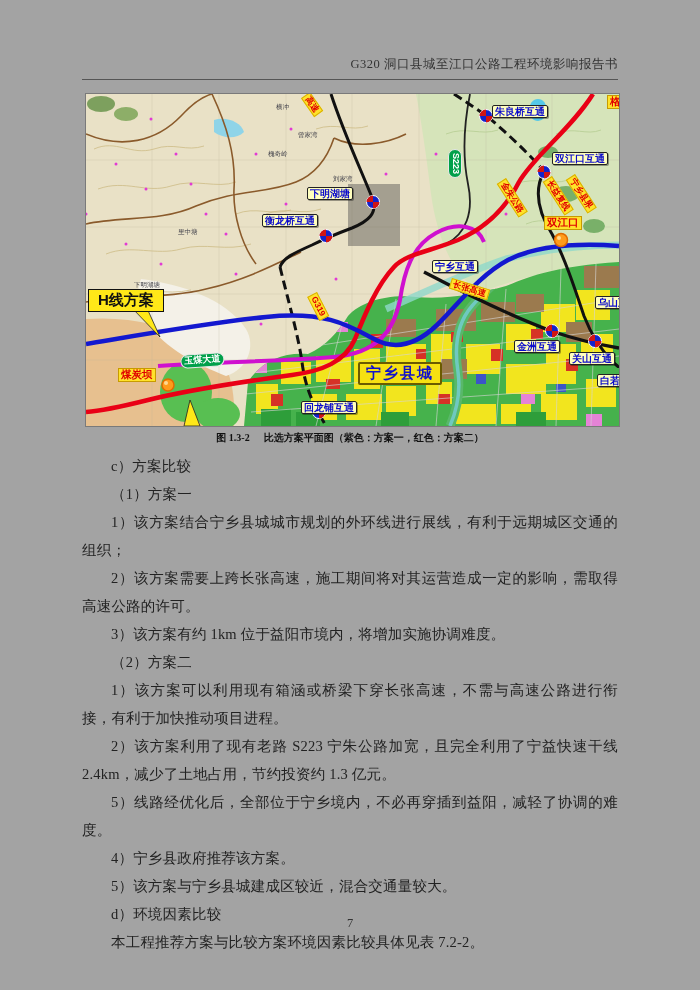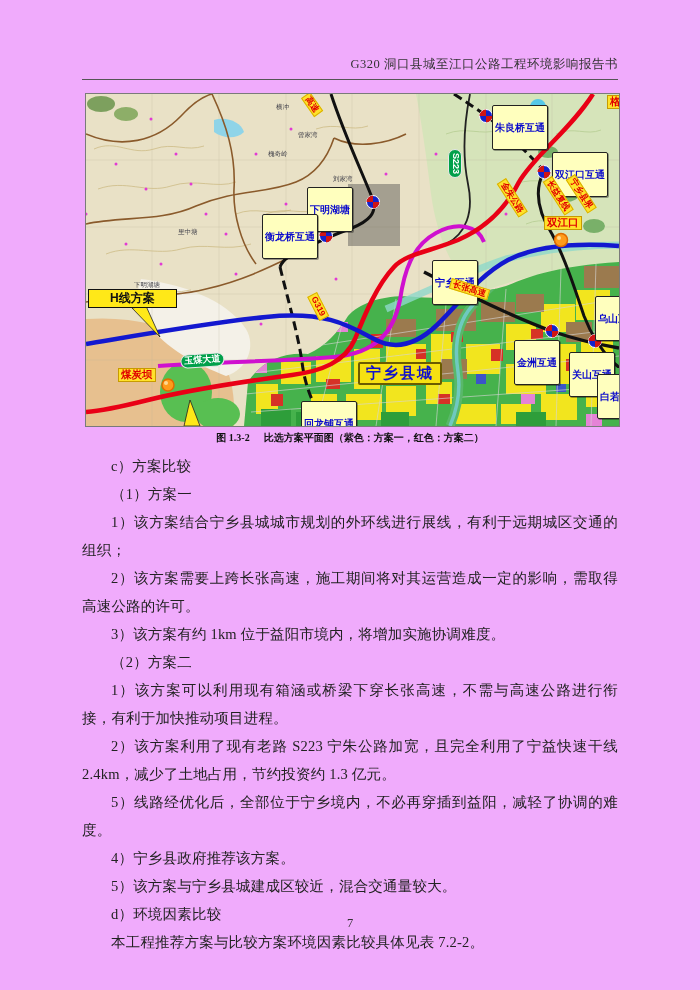--- a/index.html
+++ b/index.html
@@ -1,31 +1,31 @@
 <!DOCTYPE html>
 <html><head>
 <meta charset="utf-8">
 <style>
   html,body{margin:0;padding:0;background:#fff;}
   body{width:700px;height:990px;position:relative;font-family:"Liberation Serif","DejaVu Serif",serif;color:#222;}
-  .page{position:absolute;inset:0;background:#f0abfc;overflow:hidden;}
+  .page{position:absolute;inset:0;background:#a3a3a3;overflow:hidden;}
 
   .header-title{position:absolute;top:56px;right:82px;font-size:12.5px;color:#333;letter-spacing:.5px;}
   .header-rule{position:absolute;top:79px;left:82px;right:82px;height:1px;background:#555;}
 
   .figure{position:absolute;left:85px;top:93px;width:533px;height:332px;border:1px solid #7a7a7a;overflow:hidden;background:#e9e1c6;}
   .figure svg{position:absolute;left:0;top:0;}
   .map-labels{position:absolute;left:0;top:0;width:100%;height:100%;font-family:"Liberation Sans","DejaVu Sans",sans-serif;}
   .ml{position:absolute;white-space:nowrap;transform-origin:left top;line-height:1.1;}
-  .ic{background:#ffffbe;border:1px solid #222;color:#0a0acc;font-weight:bold;font-size:10px;padding:16px 2px;border-radius:2px;box-shadow:1px 1px 0 rgba(0,0,0,.35);}
+  .ic{background:#ffffbe;border:1px solid #222;color:#0a0acc;font-weight:bold;font-size:10px;padding:0 2px;border-radius:2px;box-shadow:1px 1px 0 rgba(0,0,0,.35);}
   .ry{background:#ffe22a;border:1px solid #c79b00;color:#e00000;font-weight:bold;font-size:10.5px;padding:0 2px;}
   .diag{background:#ffe22a;border:1px solid #d8b000;color:#e00000;font-weight:bold;font-size:8.5px;padding:0 2px;}
   .green{background:#00a04a;border:1px solid #e8e8e8;color:#fff;font-weight:bold;font-size:9px;padding:1px 3px;border-radius:7px;}
   .city{background:#f6e012;border:2px solid #6b5b00;color:#1111cc;font-weight:bold;font-size:15px;padding:1px 6px;letter-spacing:2px;border-radius:2px;}
-  .hline{background:#ffe818;border:1.5px solid #111;color:#111;font-weight:bold;font-size:12px;padding:2px 21px;}
+  .hline{background:#ffe818;border:1.5px solid #111;color:#111;font-weight:bold;font-size:15px;padding:2px 9px;}
   .vil{color:#3c3c46;font-size:6.5px;}
 
   .caption{position:absolute;left:0;top:431px;width:100%;text-align:center;font-weight:bold;font-size:10px;color:#111;}
   .caption .cap-no{margin-right:14px;}
 
   .doc-body{position:absolute;left:82px;top:452px;right:82px;}
   .para{margin:0;text-indent:2em;text-align:justify;font-size:14.5px;line-height:28px;letter-spacing:.2px;}
 
   .page-number{position:absolute;left:0;top:916px;width:100%;text-align:center;font-size:12.5px;color:#333;}
 </style>

